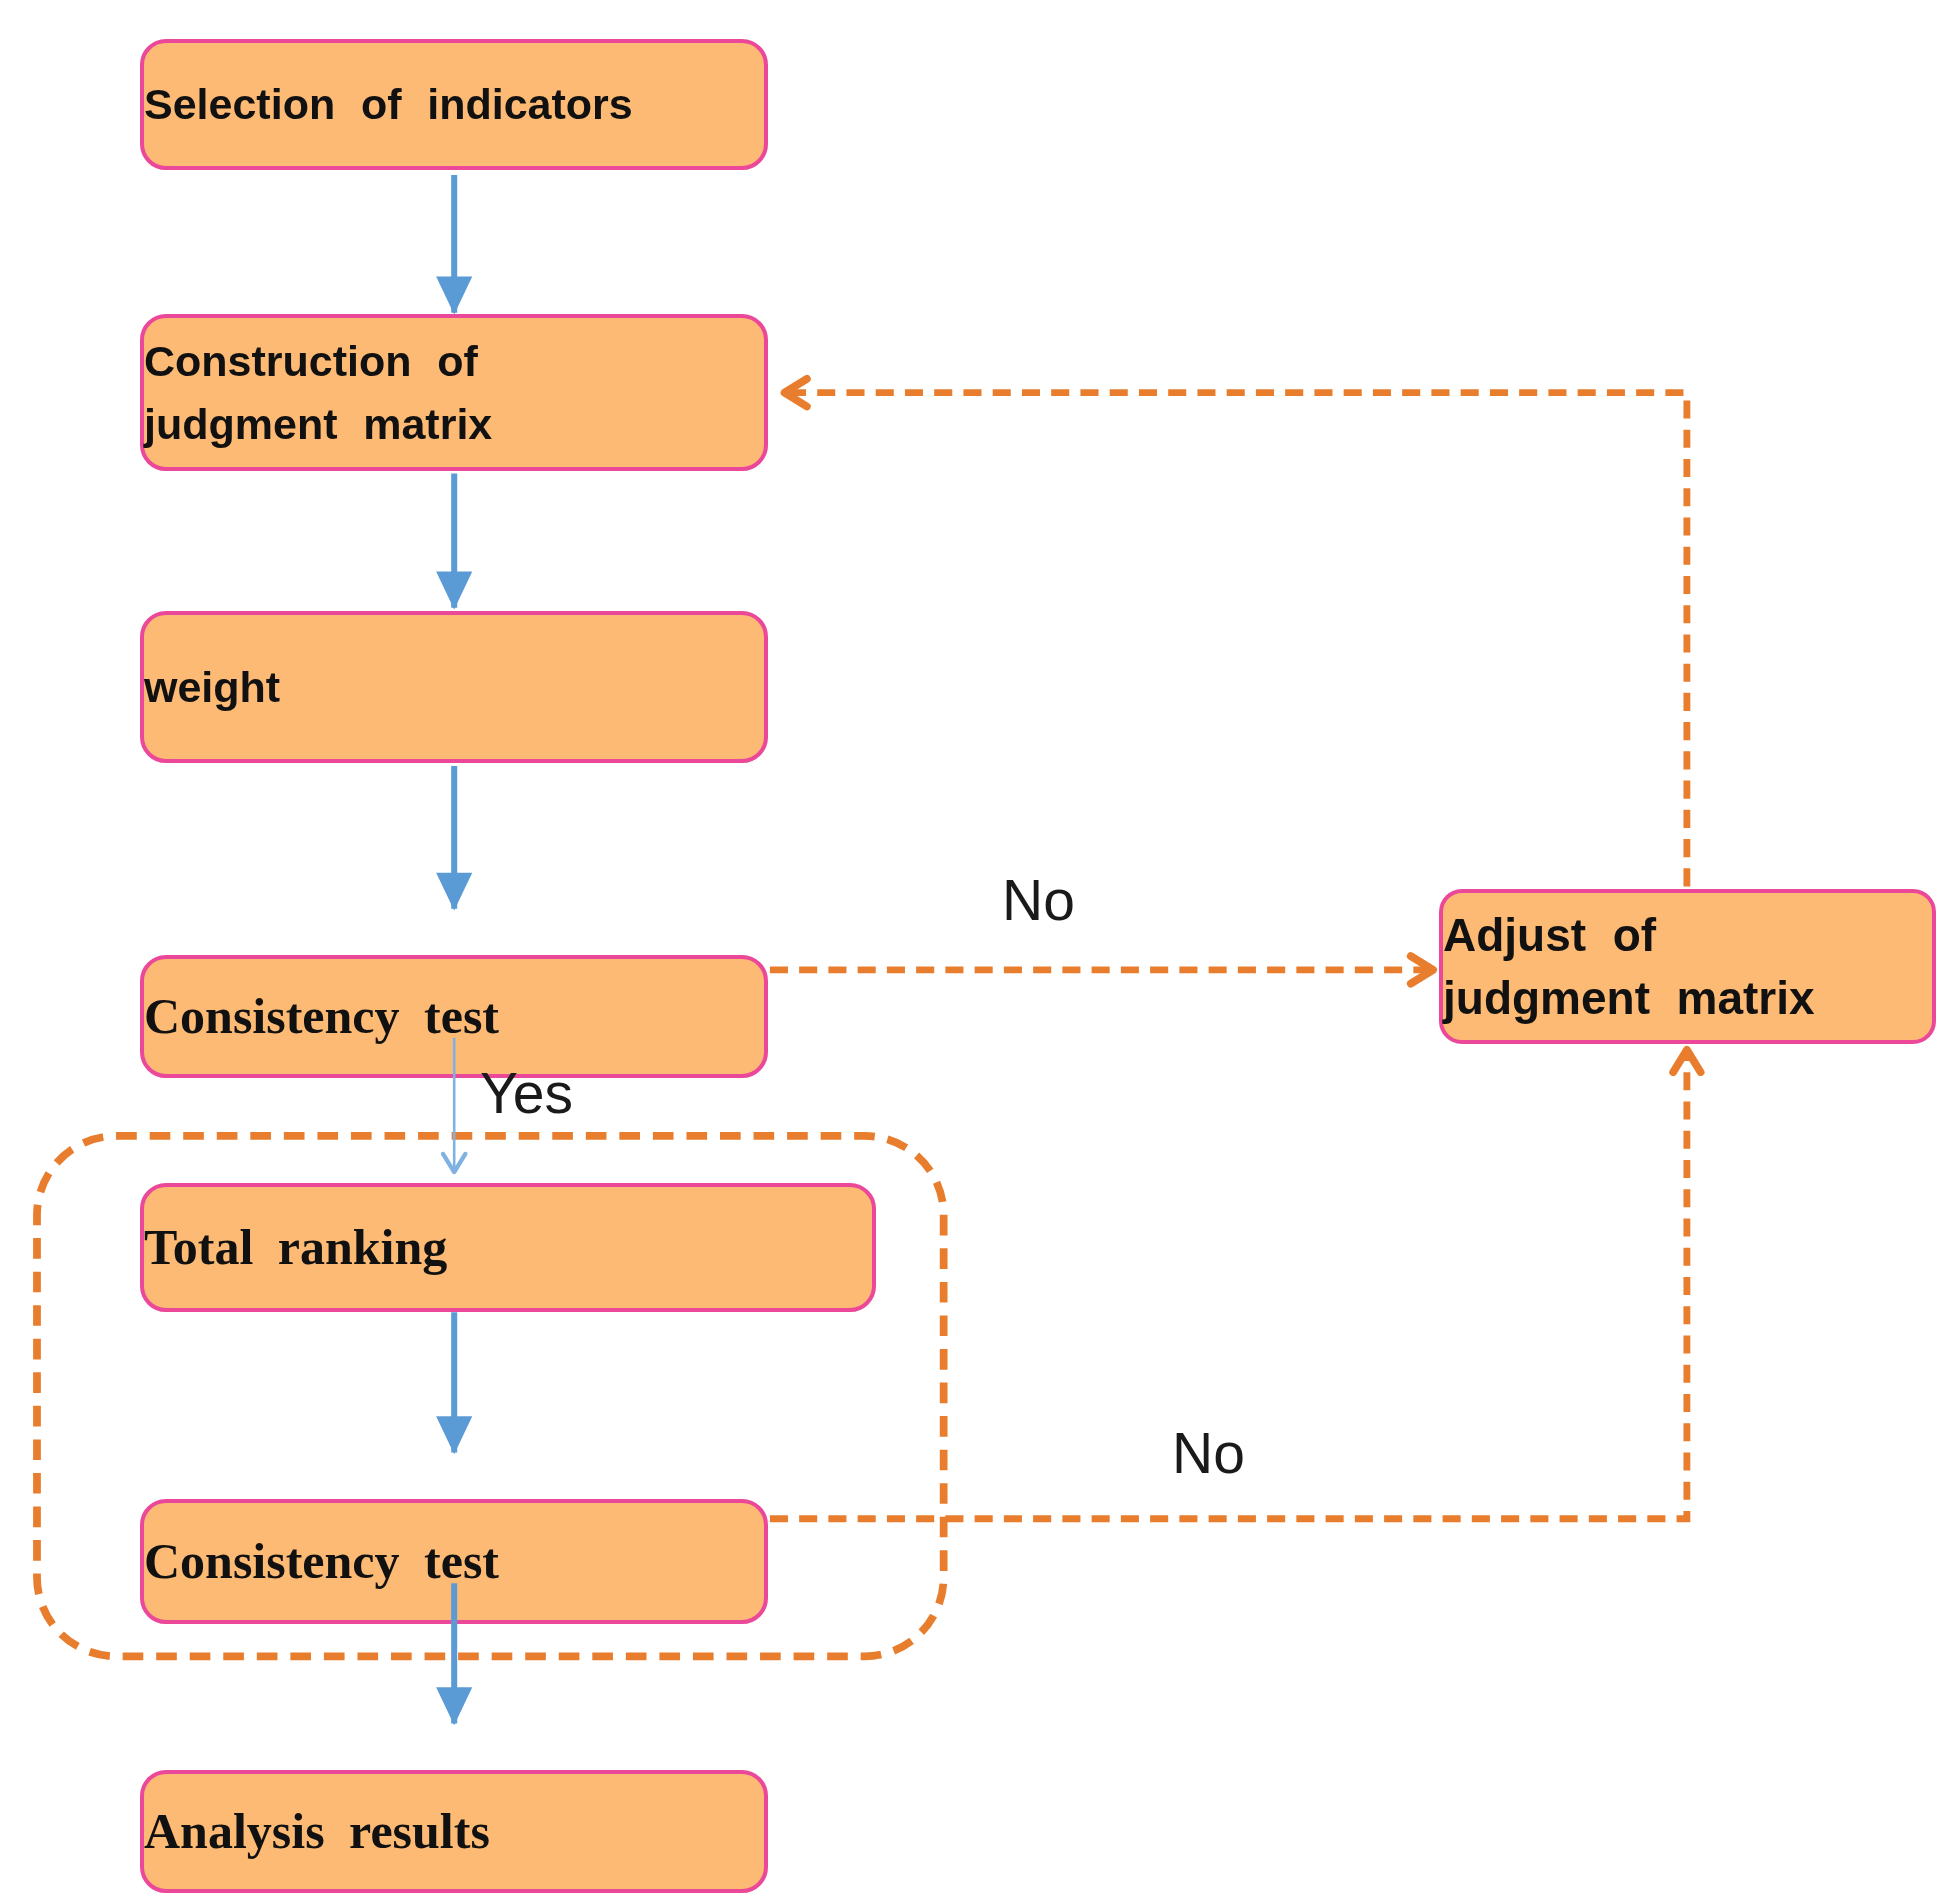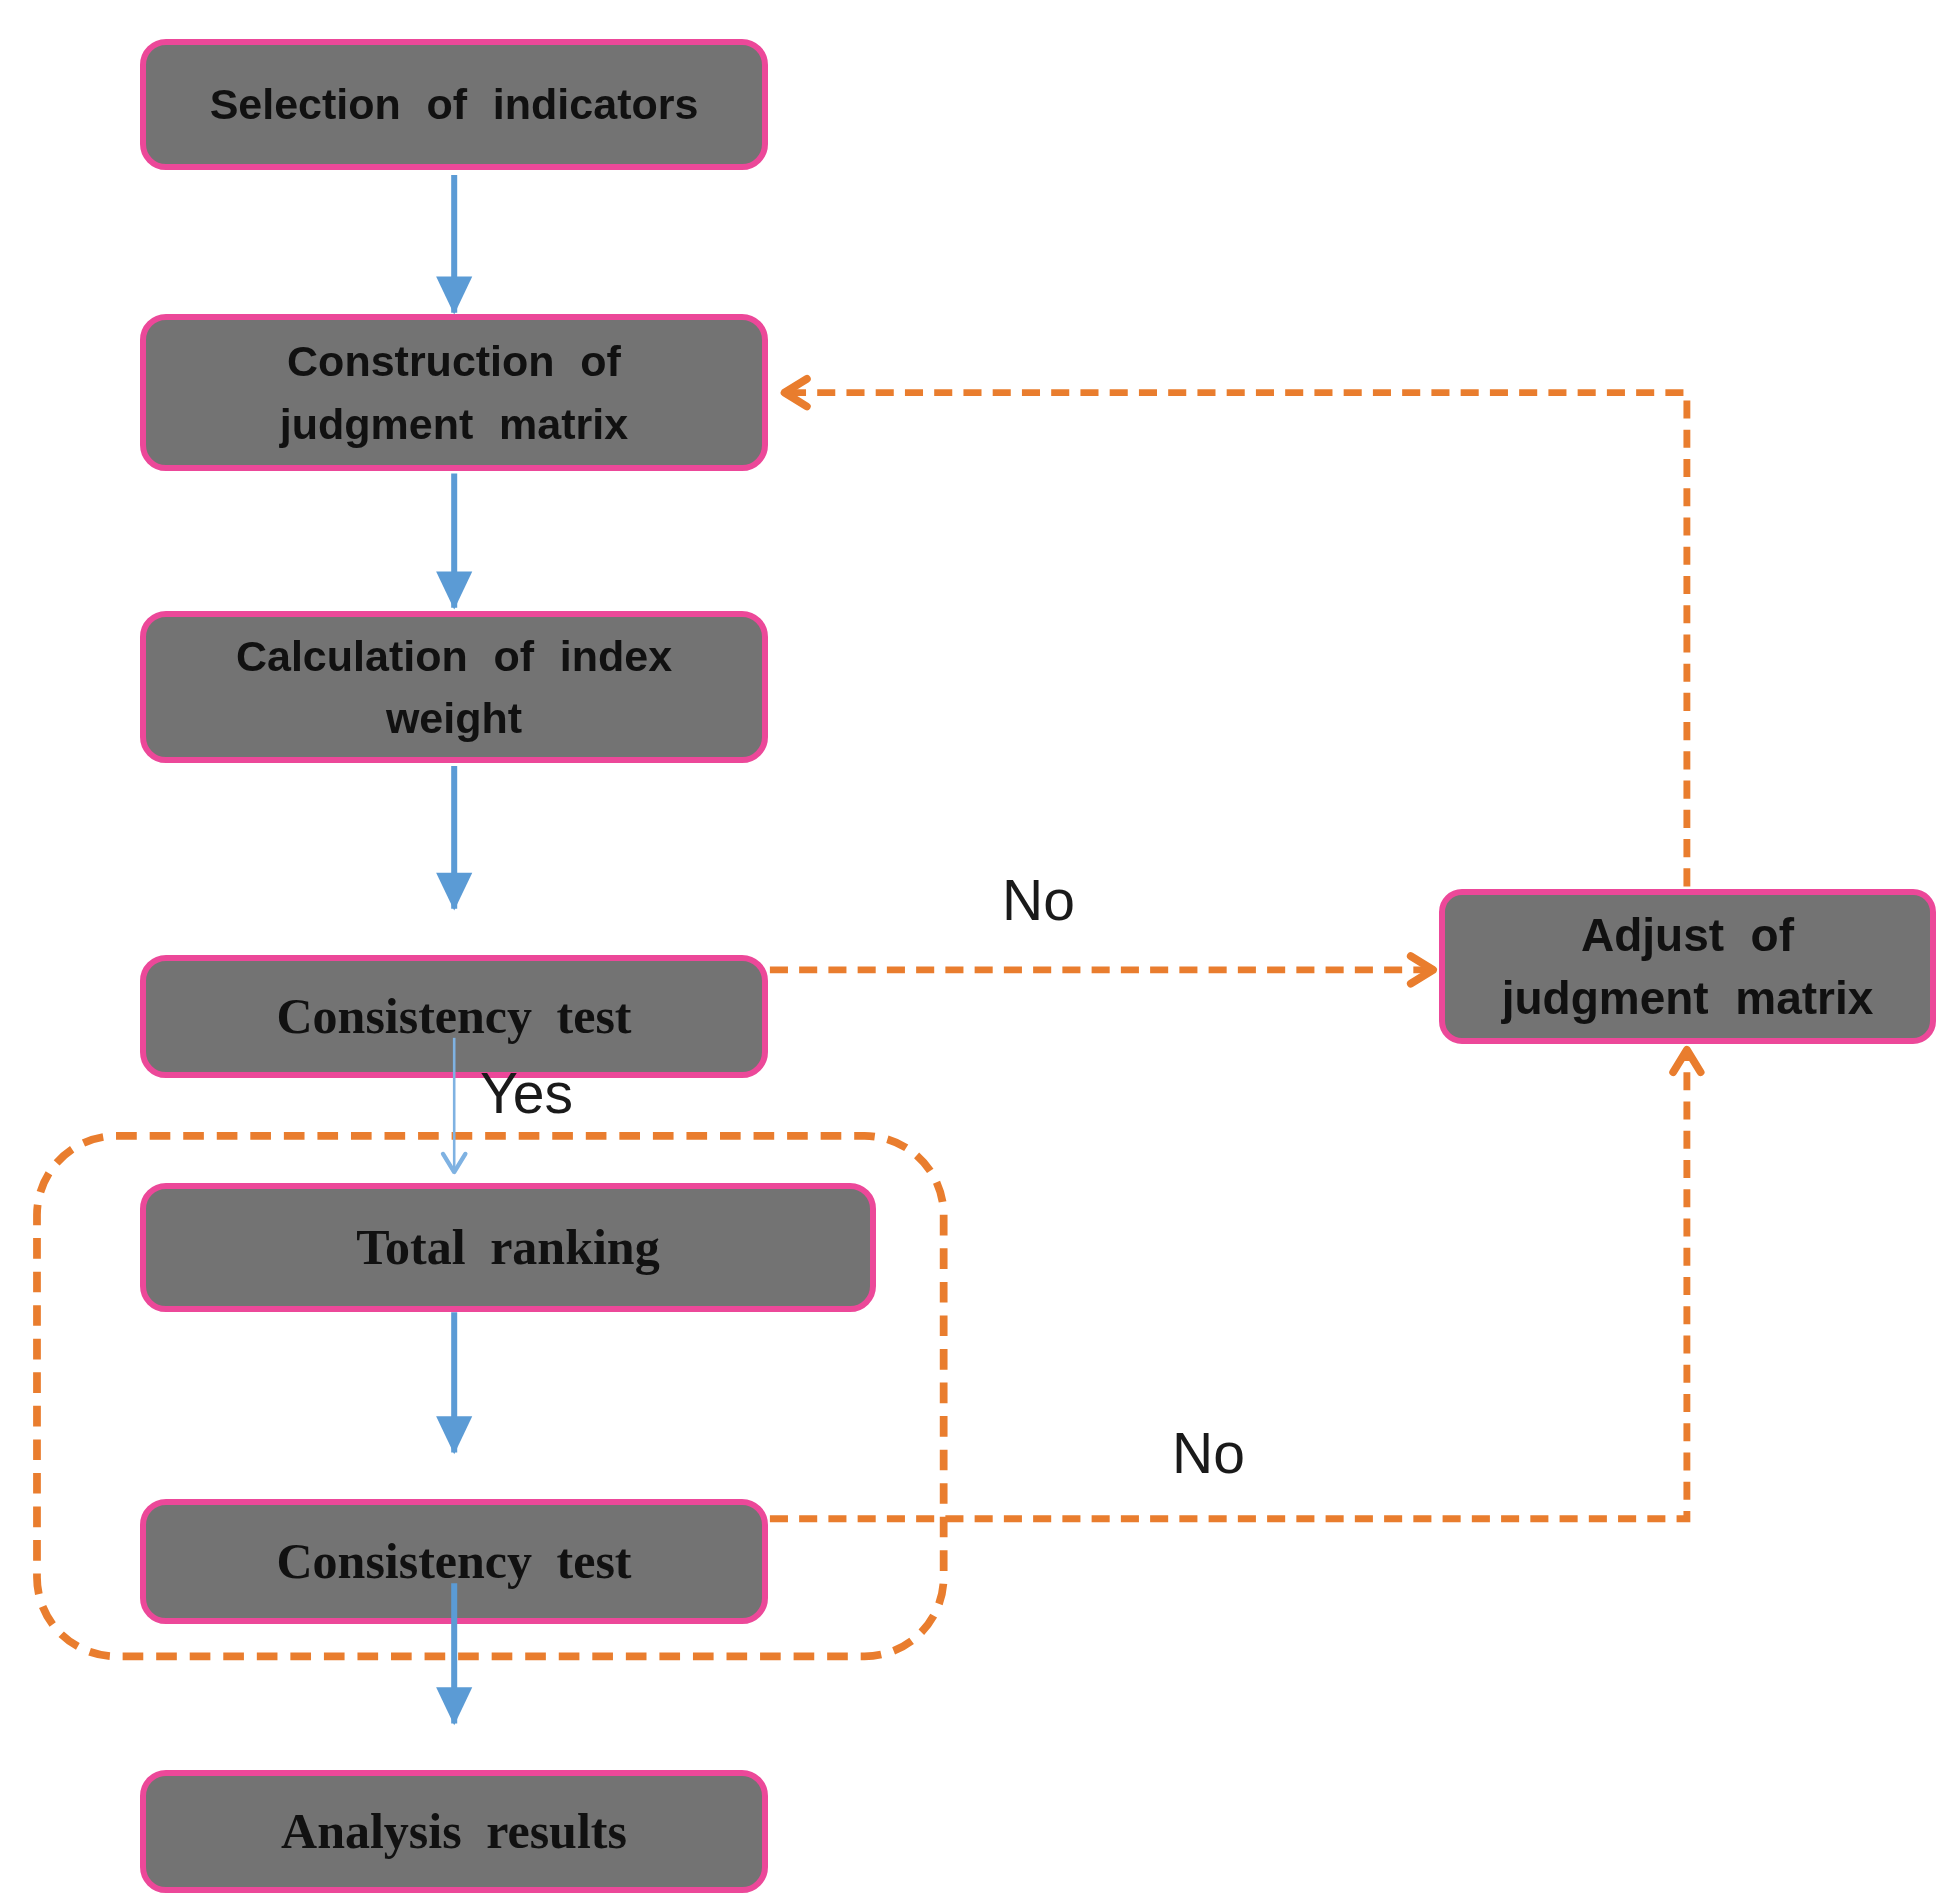--- a/index.html
+++ b/index.html
@@ -6,26 +6,26 @@
   .canvas {
     position: relative;
     width: 1957px;
     height: 1895px;
     background: #ffffff;
     overflow: hidden;
   }
   .box {
     position: absolute;
     box-sizing: border-box;
-    background: #737373;
-    border: 6px solid #ec4899;
+    background: #fdba74;
+    border: 4px solid #ec4899;
     border-radius: 26px;
     display: flex;
     flex-direction: column;
-    align-items: center;
+    align-items: flex-start;
     justify-content: center;
     text-align: center;
     color: #111111;
     z-index: 1;
   }
   .box .line { display: block; }
   .sans {
     font-family: "Liberation Sans", sans-serif;
     font-weight: 700;
     font-size: 43px;
@@ -77,21 +77,20 @@
   <div class="box sans" id="box-selection">
     <span class="line">Selection of indicators</span>
   </div>
 
   <div class="box sans" id="box-construction">
     <span class="line">Construction of</span>
     <span class="line">judgment matrix</span>
   </div>
 
   <div class="box sans" id="box-calculation">
-    <span class="line">Calculation of index</span>
     <span class="line">weight</span>
   </div>
 
   <div class="box serif" id="box-consistency1">
     <span class="line">Consistency test</span>
   </div>
 
   <div class="box serif" id="box-total">
     <span class="line">Total ranking</span>
   </div>

